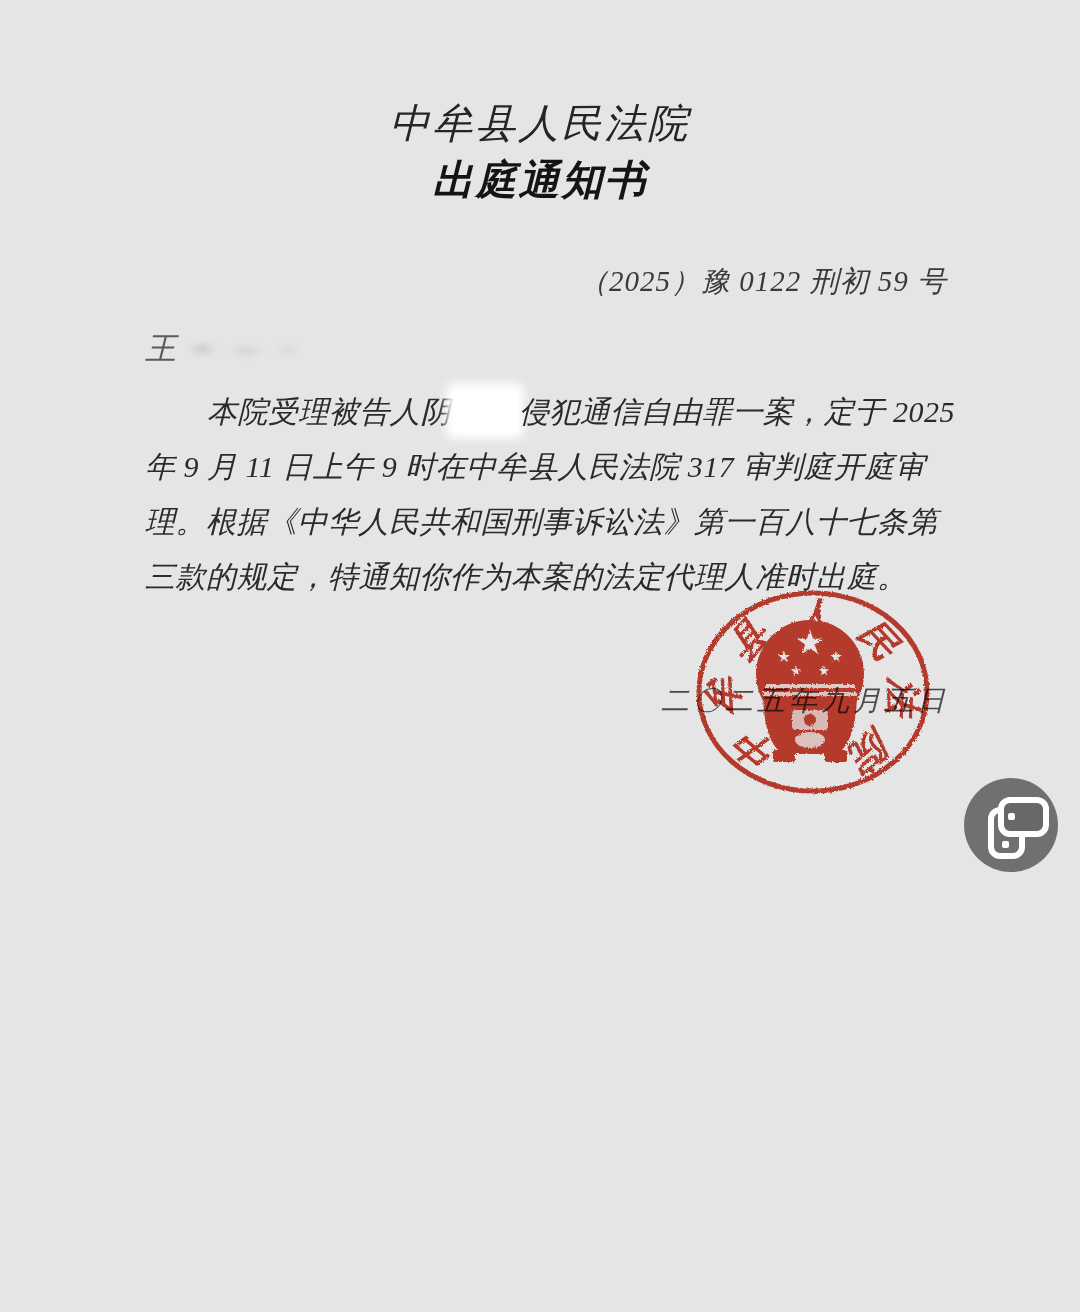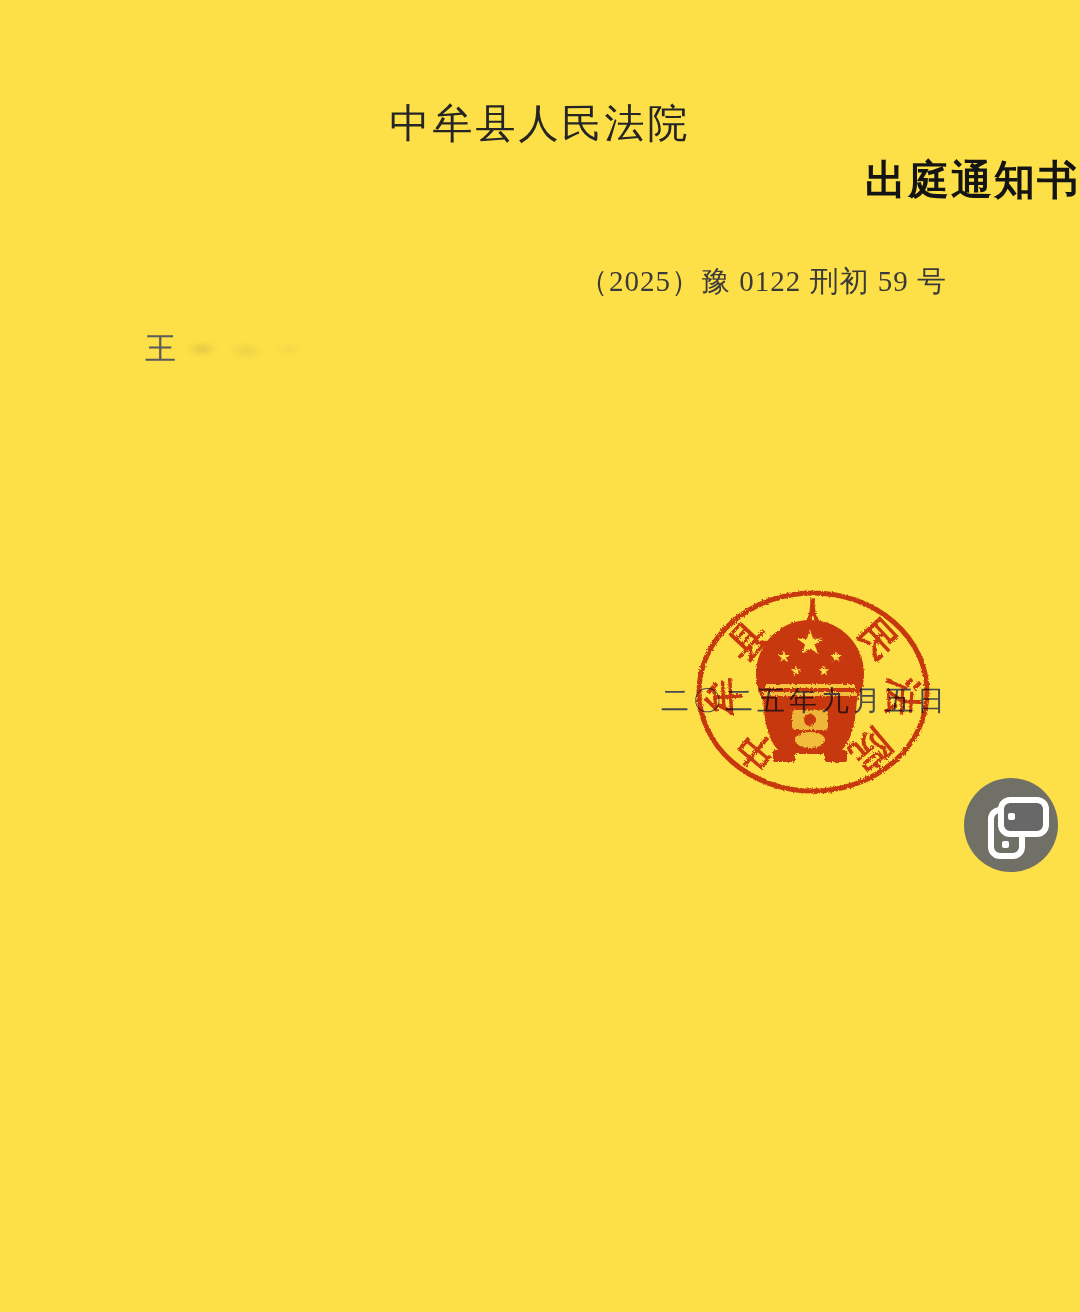--- a/index.html
+++ b/index.html
@@ -3,30 +3,30 @@
 <meta charset="utf-8">
 <style>
   html,body{margin:0;padding:0;}
   body{
     width:1080px;height:1312px;
     background:#ffffff;
     font-family:"Liberation Serif","DejaVu Serif",serif;
     position:relative;overflow:hidden;
     color:#2e2e2e;
   }
-  .page{position:absolute;inset:0;background:#fde047;}
+  .page{position:absolute;inset:0;background:#e5e5e5;font-style:italic;}
 
   .court-name{
     position:absolute;top:100px;left:0;width:1080px;
     text-align:center;font-size:40px;line-height:48px;
     letter-spacing:3px;color:#252525;font-weight:400;margin:0;
   }
   .notice-title{
     position:absolute;top:156px;left:0;width:1080px;
-    text-align:right;font-size:41px;line-height:48px;
+    text-align:center;font-size:41px;line-height:48px;
     letter-spacing:2px;color:#141414;font-weight:700;margin:0;
   }
   .case-number{
     position:absolute;top:263px;left:579px;
     font-size:29px;line-height:36px;color:#3a3a3a;letter-spacing:1px;
     white-space:nowrap;
   }
   .addressee-line{
     position:absolute;top:329px;left:145px;height:40px;
     font-size:31px;line-height:40px;color:#5a5a5a;white-space:nowrap;
@@ -83,20 +83,26 @@
 
   <h1 class="court-name">中牟县人民法院</h1>
   <h2 class="notice-title">出庭通知书</h2>
 
   <div class="case-number">（2025）豫 0122 刑初 59 号</div>
 
   <div class="addressee-line">
     <span>王</span><span class="name-smudge"></span>
   </div>
 
+  <div class="doc-body">
+    <div class="body-line"><span class="indent"></span><span>本院受理被告人阴</span><span class="redact"></span><span>侵犯通信自由罪一案，定于 2025</span></div>
+    <div class="body-line">年 9 月 11 日上午 9 时在中牟县人民法院 317 审判庭开庭审</div>
+    <div class="body-line">理。根据《中华人民共和国刑事诉讼法》第一百八十七条第</div>
+    <div class="body-line">三款的规定，特通知你作为本案的法定代理人准时出庭。</div>
+  </div>
 
   <div class="doc-date">二〇二五年九月五日</div>
 
   <svg class="seal-svg" viewBox="0 0 248 216" aria-hidden="true">
     <defs>
       <filter id="rough" x="-8%" y="-8%" width="116%" height="116%">
         <feTurbulence type="fractalNoise" baseFrequency="0.55" numOctaves="2" result="n"></feTurbulence>
         <feDisplacementMap in="SourceGraphic" in2="n" scale="3.5"></feDisplacementMap>
       </filter>
       <polygon id="star" points="0,-10 2.245,-3.09 9.51,-3.09 3.63,1.18 5.878,8.09 0,3.82 -5.878,8.09 -3.63,1.18 -9.51,-3.09 -2.245,-3.09"></polygon>

